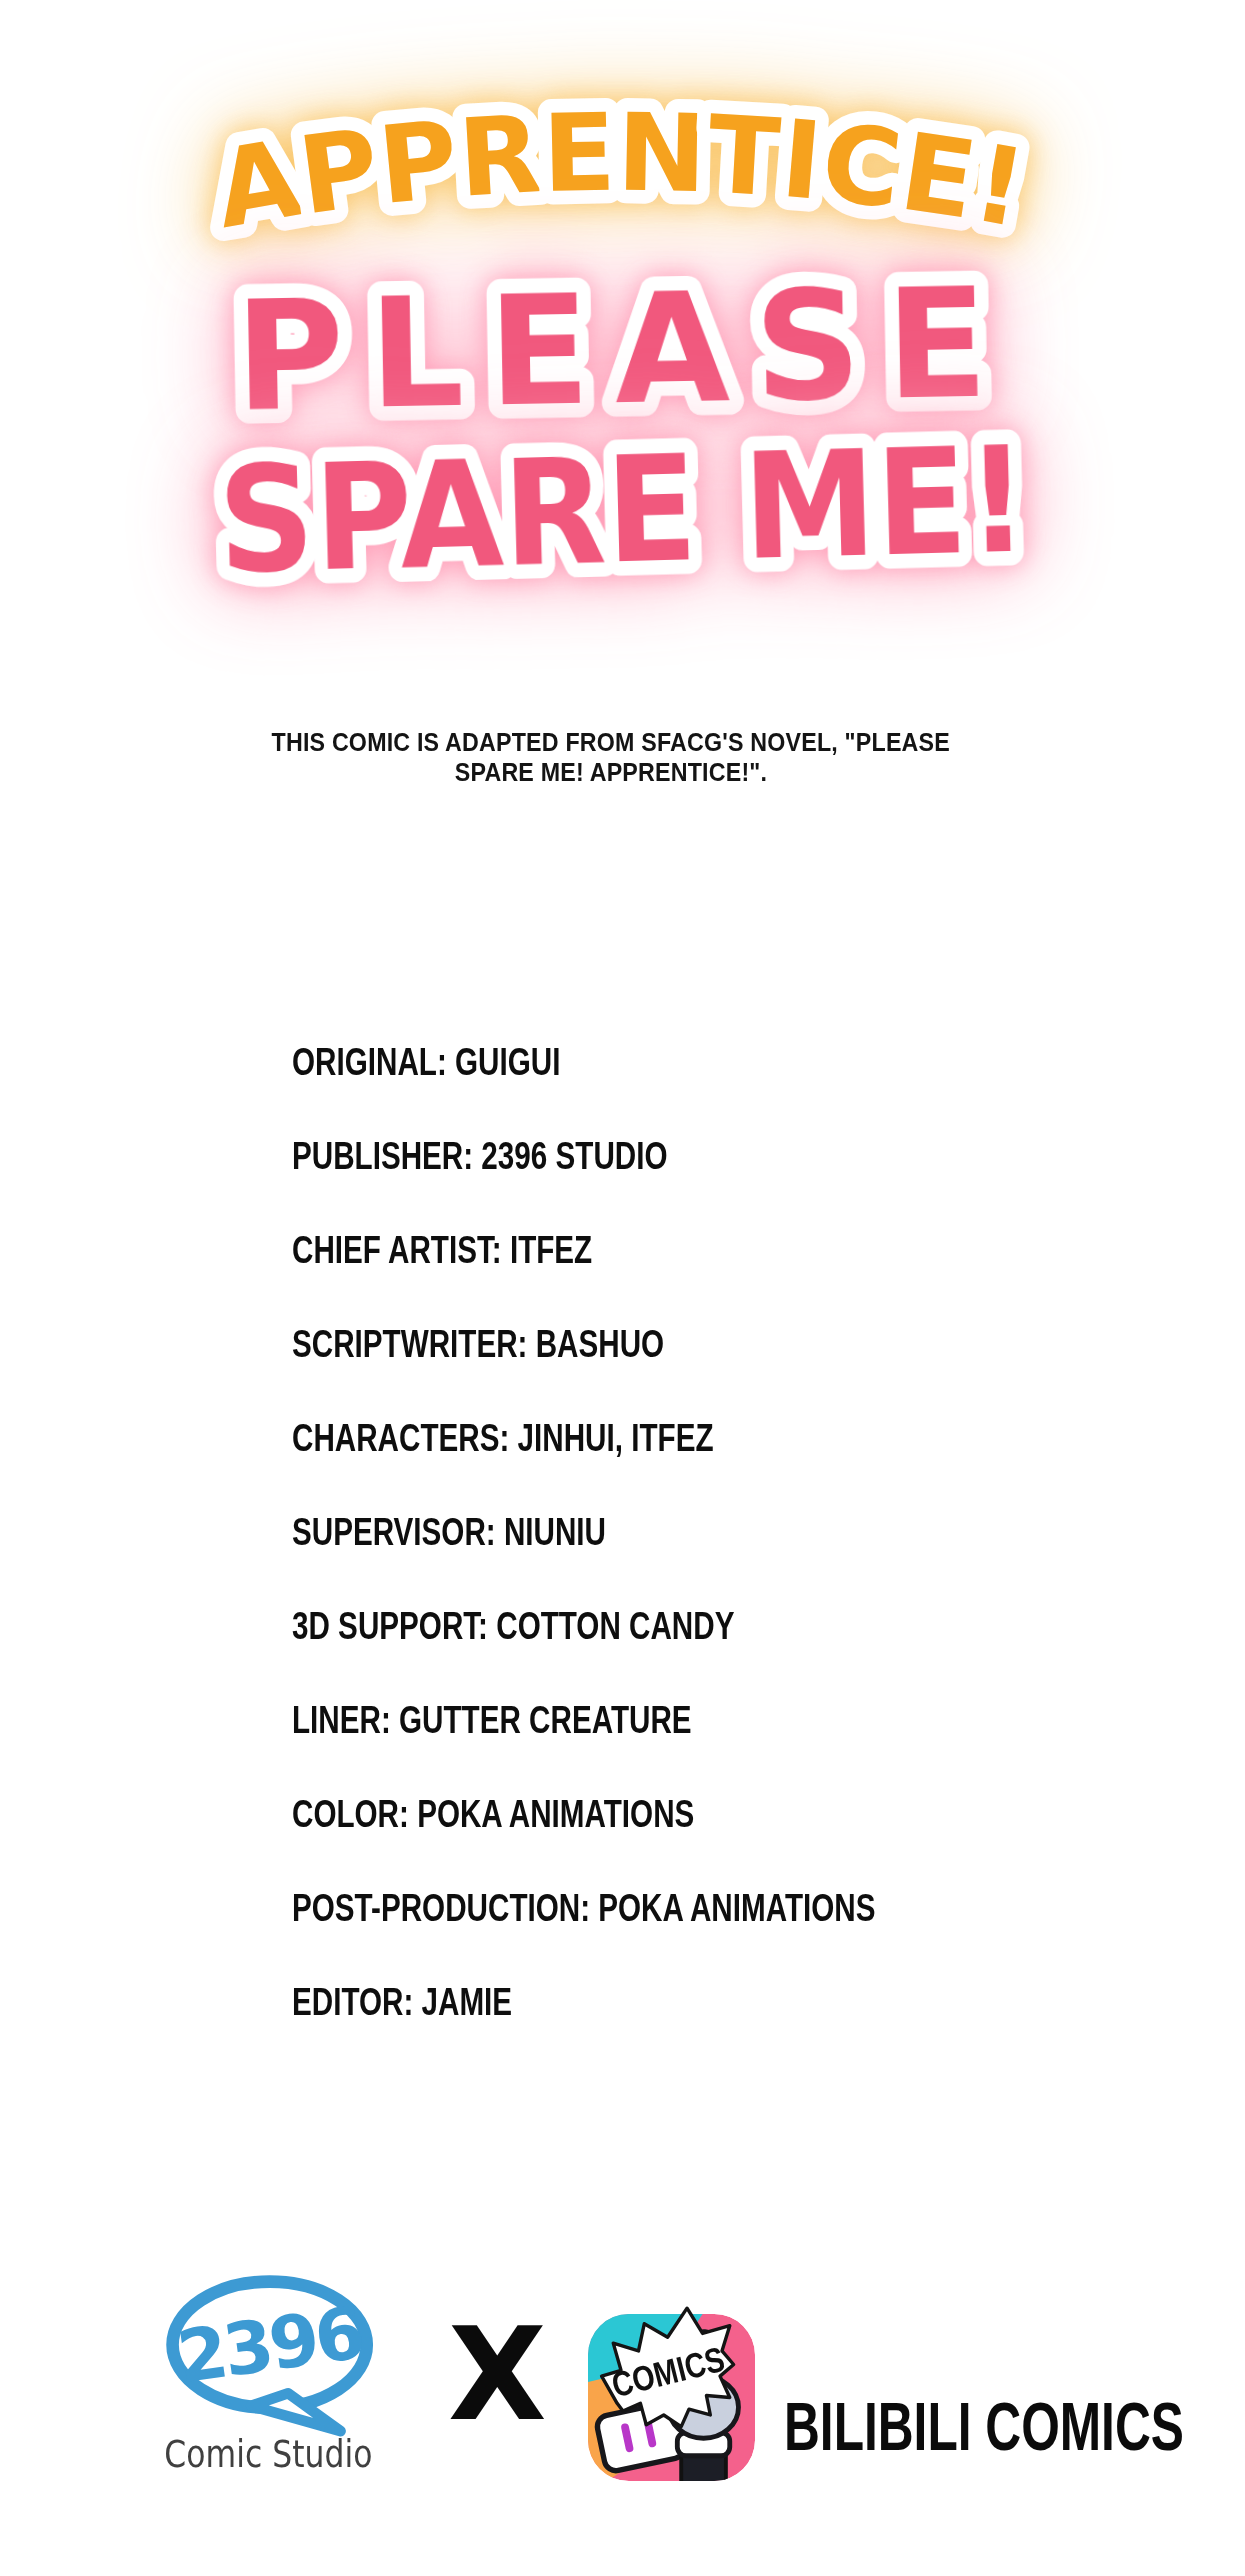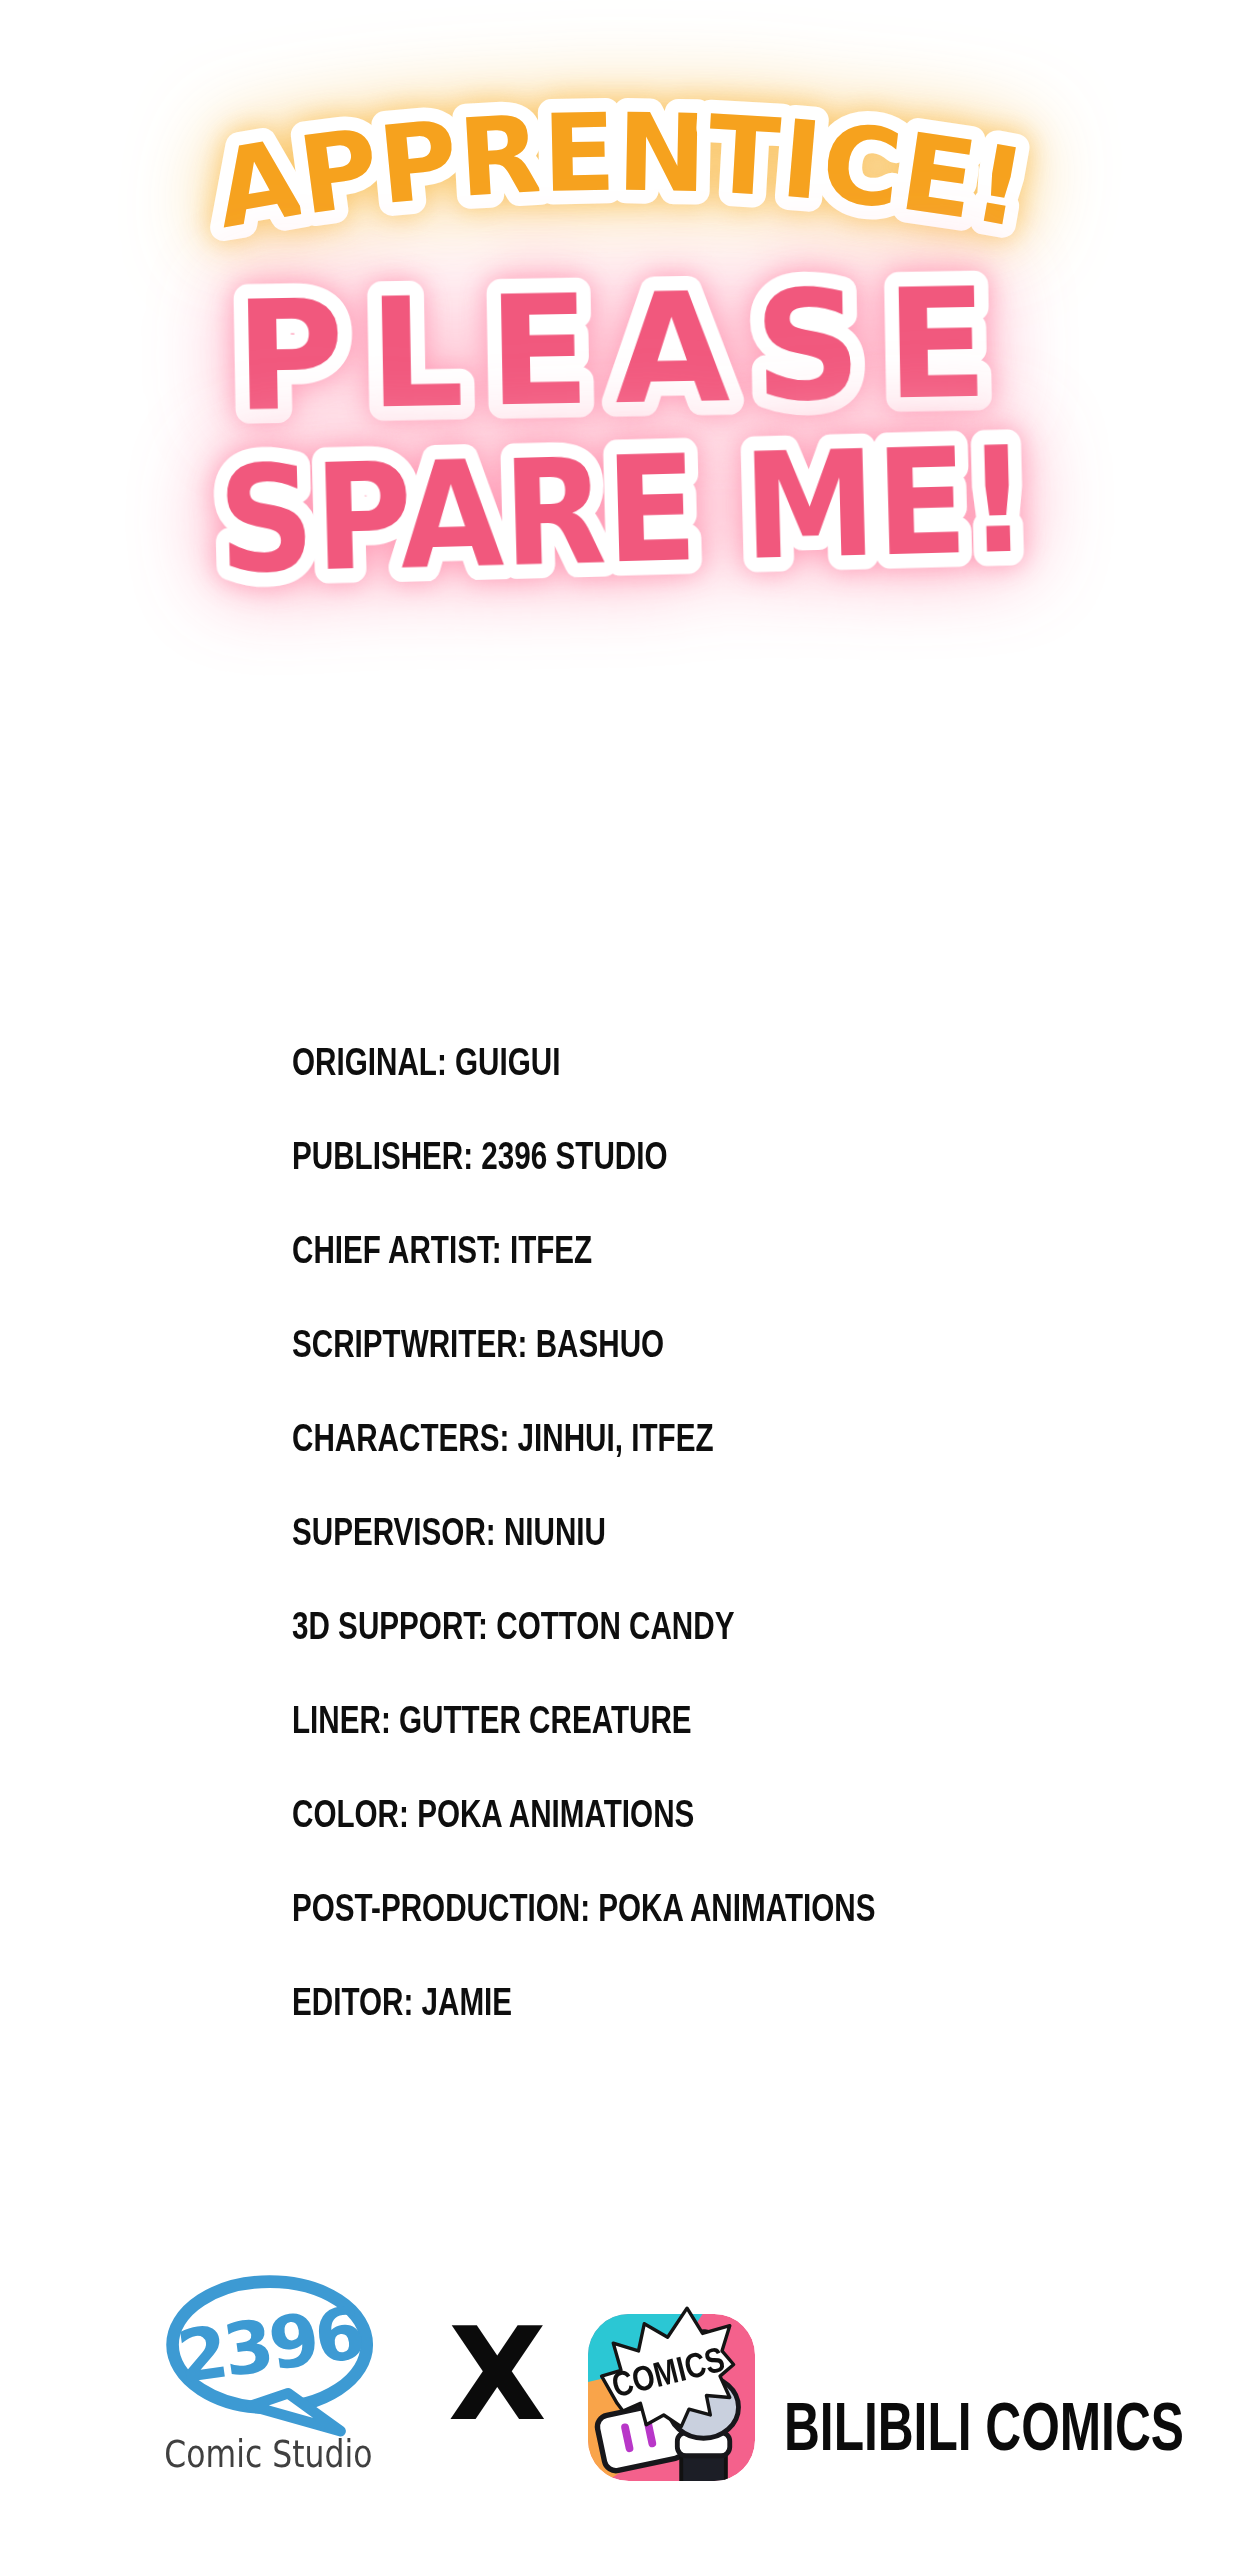--- a/index.html
+++ b/index.html
@@ -57,20 +57,28 @@
     <defs>
       <path id="arc1" d="M 200 240 Q 640 150 1080 240" fill="none"></path>
     </defs>
     <text class="t-orange" font-size="110">
       <textPath href="#arc1" startOffset="30">APPRENTICE!</textPath>
     </text>
     <text class="t-pink" x="242" y="413" font-size="155" letter-spacing="26" textLength="798" lengthAdjust="spacingAndGlyphs" transform="rotate(-1 640 370)">PLEASE</text>
     <text class="t-pink" x="224" y="576" font-size="150" textLength="832" lengthAdjust="spacingAndGlyphs" transform="rotate(-1.5 640 520)">SPARE ME!</text>
   </svg>
 
+  <div class="note">
+    <div>
+      <span class="squeeze">THIS COMIC IS ADAPTED FROM SFACG'S NOVEL, "PLEASE</span>
+    </div>
+    <div>
+      <span class="squeeze">SPARE ME! APPRENTICE!".</span>
+    </div>
+  </div>
 
   <div class="credits">
     <span class="credit">ORIGINAL: GUIGUI</span>
     <span class="credit">PUBLISHER: 2396 STUDIO</span>
     <span class="credit">CHIEF ARTIST: ITFEZ</span>
     <span class="credit">SCRIPTWRITER: BASHUO</span>
     <span class="credit">CHARACTERS: JINHUI, ITFEZ</span>
     <span class="credit">SUPERVISOR: NIUNIU</span>
     <span class="credit">3D SUPPORT: COTTON CANDY</span>
     <span class="credit">LINER: GUTTER CREATURE</span>

